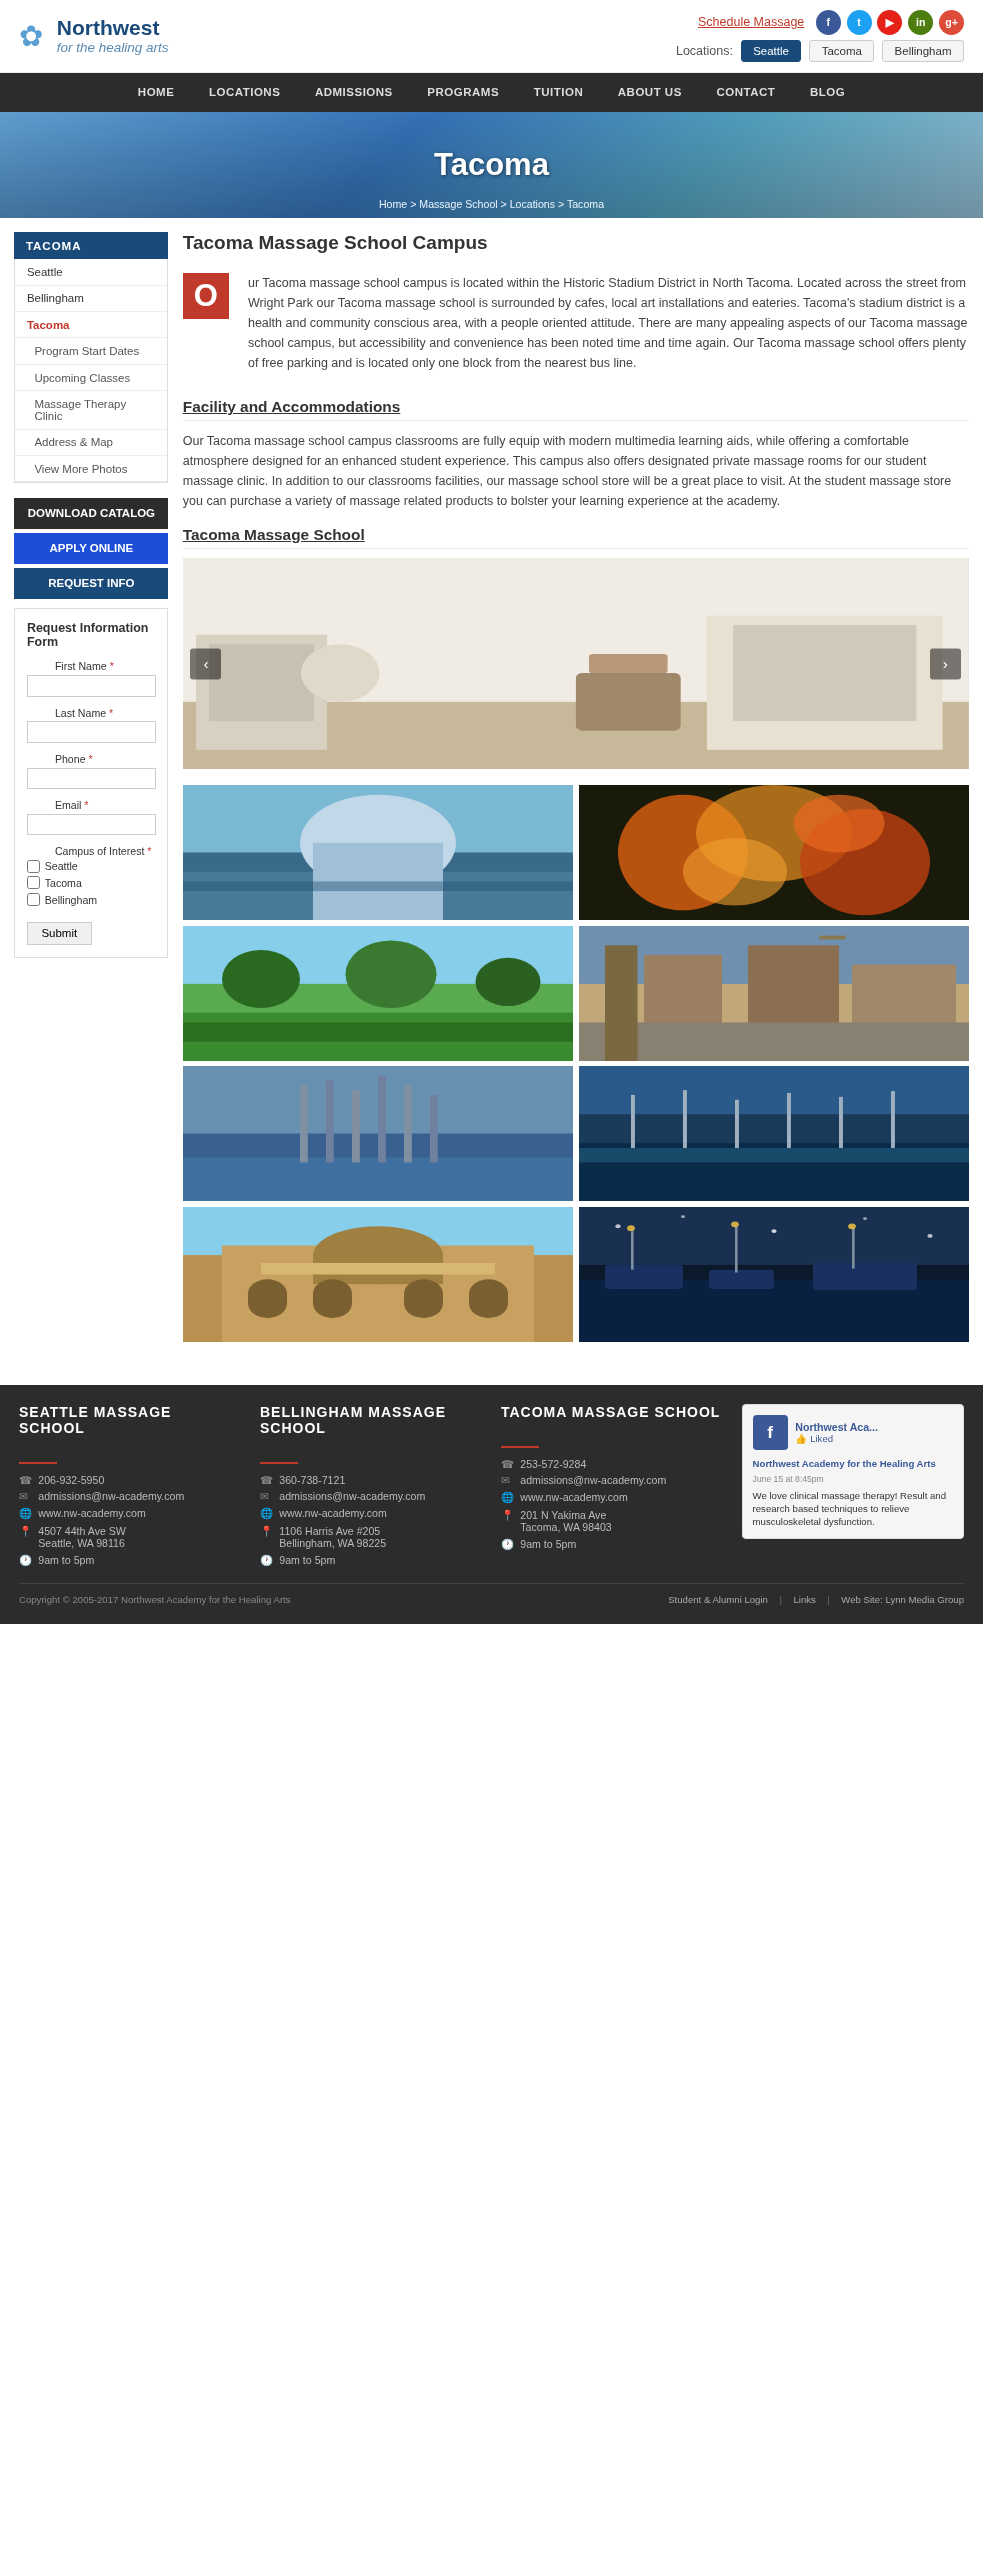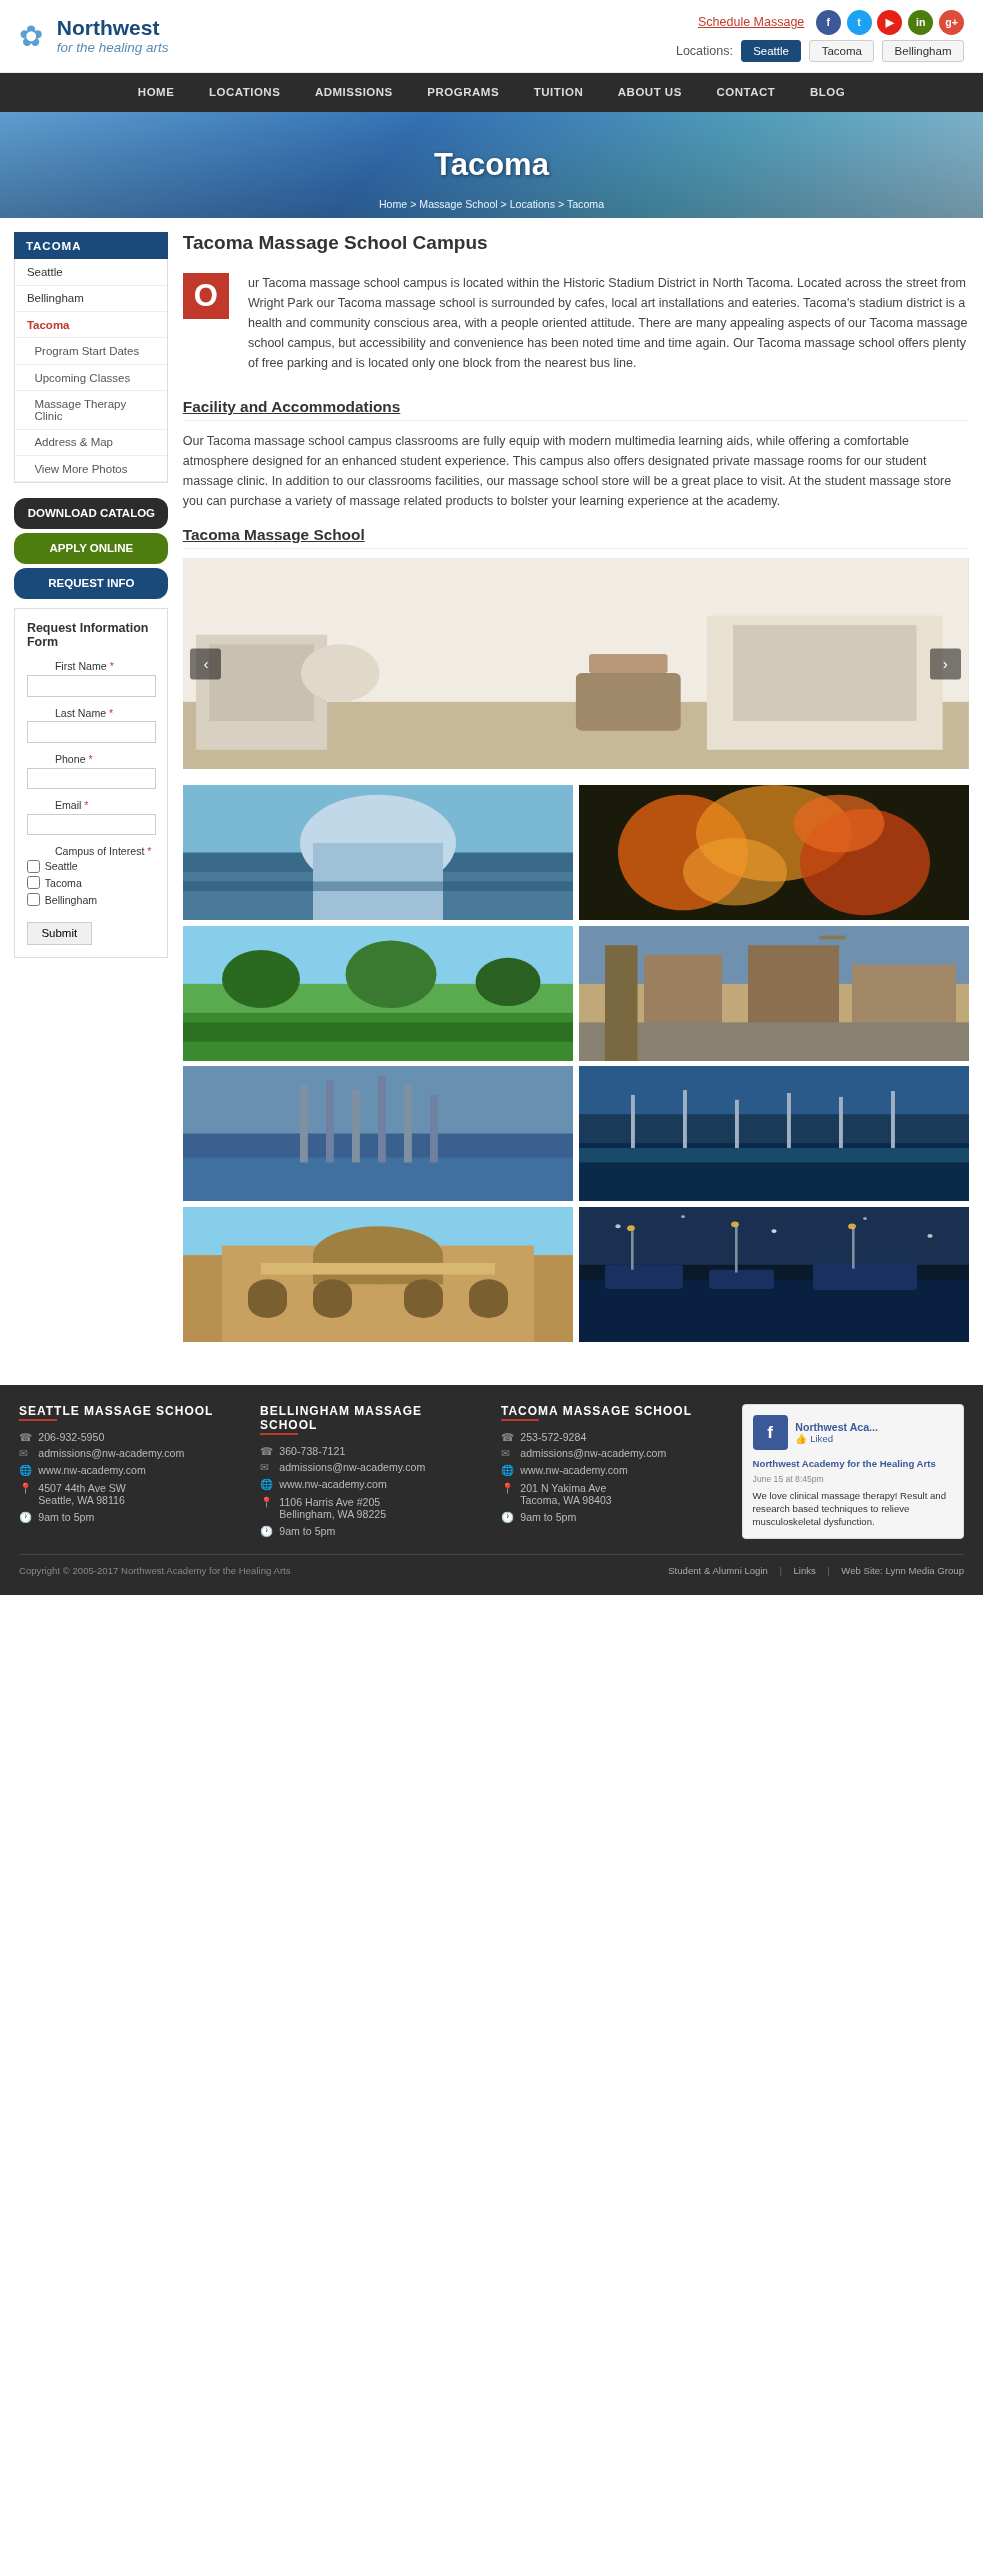--- a/index.html
+++ b/index.html
@@ -40,23 +40,23 @@
     
     .page-content { display: flex; gap: 0; max-width: 984px; margin: 0 auto; padding: 14.4px; }
 
     
     .sidebar { width: 154px; min-width: 154px; margin-right: 14.4px; }
     .sidebar-section { background: #1a4a7a; color: #fff; padding: 7.7px 11.5px; font-size: 11.5px; font-weight: bold; letter-spacing: 1px; margin-bottom: 0; }
     .sidebar-nav { border: 1px solid #ddd; border-top: none; margin-bottom: 14.4px; }
     .sidebar-nav a { display: block; padding: 6.7px 11.5px; font-size: 11.5px; color: #333; border-bottom: 1px solid #eee; }
     .sidebar-nav a.active { color: #c0392b; font-weight: bold; }
     .sidebar-nav .sub-item { padding-left: 19px; color: #555; }
-    .sidebar-btn { display: block; text-align: center; padding: 9.6px; font-size: 11.5px; font-weight: bold; margin-bottom: 3.8px; cursor: pointer; border-radius: 12px; }
+    .sidebar-btn { display: block; text-align: center; padding: 9.6px; font-size: 11.5px; font-weight: bold; margin-bottom: 3.8px; cursor: pointer; }
     .btn-download { background: #2c2c2c; color: #fff; }
-    .btn-apply { background: #4d7c0f; color: #fff; }
+    .btn-apply { background: #1d4ed8; color: #fff; }
     .btn-request { background: #1a4a7a; color: #fff; }
 
     
     .request-form { border: 1px solid #ddd; padding: 11.5px; margin-top: 9.6px; }
     .request-form h4 { font-size: 12.5px; font-weight: bold; margin-bottom: 11.5px; }
     .form-group { margin-bottom: 9.6px; }
     .form-group label { display: block; font-size: 10.6px; font-weight: normal; margin-bottom: 2.9px; padding-left: 28px; }
     .form-group label .req { color: #c0392b; }
     .form-group input[type="text"] { width: 100%; border: 1px solid #ccc; padding: 3.8px 5.8px; font-size: 10.6px; }
     .checkbox-group { margin-bottom: 3.8px; display: flex; align-items: center; gap: 4.8px; font-size: 10.6px; }
@@ -81,21 +81,21 @@
     .photo-cell-1 { background: linear-gradient(135deg, #7ab8d4 0%, #4a90b8 50%, #6aafe6 100%); }
     .photo-cell-2 { background: linear-gradient(135deg, #e8a040 0%, #c06010 50%, #e86820 100%); }
     .photo-cell-3 { background: linear-gradient(135deg, #4a9840 0%, #2a7820 50%, #6ab850 100%); }
     .photo-cell-4 { background: linear-gradient(135deg, #8a7060 0%, #c09870 50%, #a88060 100%); }
     .photo-cell-5 { background: linear-gradient(135deg, #6090b0 0%, #4070a0 50%, #80b0d0 100%); }
     .photo-cell-6 { background: linear-gradient(135deg, #4880c0 0%, #2060a0 50%, #60a0e0 100%); }
 
     
     .footer { background: #2c2c2c; color: #ccc; padding: 19px; margin-top: 19px; }
     .footer-grid { display: grid; grid-template-columns: 1fr 1fr 1fr 1fr; gap: 19px; margin-bottom: 11.5px; }
-    .footer-col h4 { color: #fff; font-size: 12px; font-weight: bold; letter-spacing: 1px; margin-bottom: 1px; text-transform: uppercase; }
+    .footer-col h4 { color: #fff; font-size: 14px; font-weight: bold; letter-spacing: 1px; margin-bottom: 26px; text-transform: uppercase; }
     .footer-col .divider { height: 1.9px; background: #c0392b; width: 38px; margin-bottom: 9.6px; }
     .footer-col .contact-item { display: flex; align-items: flex-start; gap: 5.8px; margin-bottom: 4.8px; font-size: 10.6px; color: #bbb; }
     .footer-col .contact-icon { color: #888; min-width: 13.5px; font-size: 10.6px; }
     .footer-bottom { border-top: 1px solid #444; padding-top: 9.6px; display: flex; justify-content: space-between; align-items: center; }
     .footer-bottom-text { font-size: 9.6px; color: #888; }
     .footer-bottom-links { display: flex; gap: 11.5px; font-size: 9.6px; color: #888; }
     .footer-bottom-links a { color: #aaa; }
     .footer-bottom-links span { color: #666; }
 
     

